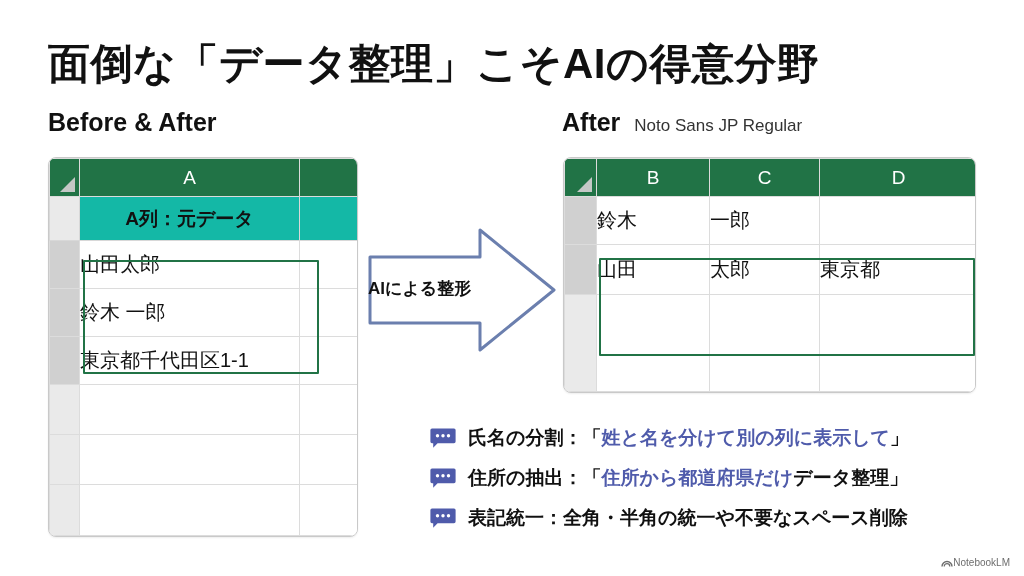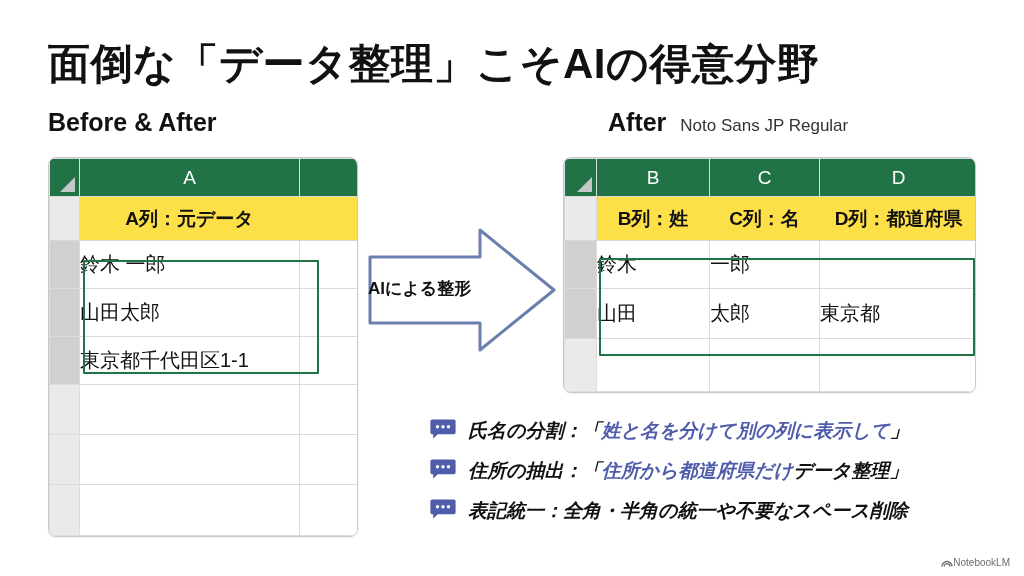--- a/index.html
+++ b/index.html
@@ -30,21 +30,21 @@
 
   
   .section-label {
     position: absolute;
     font-size: 25px;
     font-weight: bold;
     color: #111111;
     white-space: nowrap;
   }
   #label-before { left: 48px; top: 108px; }
-  #label-after  { left: 562px; top: 108px; margin-left: 46px; }
+  #label-after  { left: 562px; top: 108px; }
   .after-note {
     font-size: 17px;
     font-weight: normal;
     color: #333333;
     margin-left: 14px;
     letter-spacing: 0px;
   }
 
   
   .sheet {
@@ -108,21 +108,21 @@
   
   .rowhead {
     background: #eaeaea;
     border-color: #d2d2d2;
   }
   .rowhead.sel {
     background: #d0d0d0;
   }
   
   .fieldrow td {
-    background: #fde047;
+    background: #14b8a6;
     text-align: center;
     font-size: 19px;
     font-weight: bold;
     color: #111111;
     height: 44px;
     border-color: #d8d8d8;
     white-space: nowrap;
   }
   .fieldrow td.rowhead { background: #eaeaea; }
   
@@ -171,23 +171,23 @@
 
   
   #bullets {
     position: absolute;
     left: 430px;
     top: 418px;
     width: 560px;
   }
   .bullet-row {
     display: flex;
+    align-items: center;
     height: 40px;
     white-space: nowrap;
-    font-style: italic;
   }
   .bubble-icon {
     flex: 0 0 auto;
     width: 26px;
     height: 22px;
     margin-right: 12px;
     position: relative;
   }
   .bubble-icon svg { display: block; }
   .bullet-text {
@@ -238,26 +238,26 @@
       <th class="colhead">A</th>
       <th class="colhead"></th>
     </tr>
     <tr class="fieldrow">
       <td class="rowhead"></td>
       <td>A列：元データ</td>
       <td></td>
     </tr>
     <tr>
       <td class="rowhead sel"></td>
+      <td class="datacell" style="height:48px">山田太郎</td>
+      <td class="emptycell"></td>
+    </tr>
+    <tr>
+      <td class="rowhead sel"></td>
       <td class="datacell" style="height:48px">鈴木 一郎</td>
-      <td class="emptycell"></td>
-    </tr>
-    <tr>
-      <td class="rowhead sel"></td>
-      <td class="datacell" style="height:48px">山田太郎</td>
       <td class="emptycell"></td>
     </tr>
     <tr>
       <td class="rowhead sel"></td>
       <td class="datacell" style="height:48px">東京都千代田区1-1</td>
       <td class="emptycell"></td>
     </tr>
     <tr>
       <td class="rowhead"></td>
       <td class="datacell" style="height:50px"></td>
@@ -295,26 +295,20 @@
     </colgroup>
     <tbody>
         <tr>
       <th class="corner-cell">
         <span class="corner-tri"></span>
       </th>
       <th class="colhead">B</th>
       <th class="colhead">C</th>
       <th class="colhead">D</th>
     </tr>
-    <tr class="fieldrow">
-      <td class="rowhead"></td>
-      <td>B列：姓</td>
-      <td>C列：名</td>
-      <td>D列：都道府県</td>
-    </tr>
     <tr>
       <td class="rowhead sel"></td>
       <td class="datacell" style="height:48px">鈴木</td>
       <td class="datacell">一郎</td>
       <td class="datacell"></td>
     </tr>
     <tr>
       <td class="rowhead sel"></td>
       <td class="datacell" style="height:50px">山田</td>
       <td class="datacell">太郎</td>

